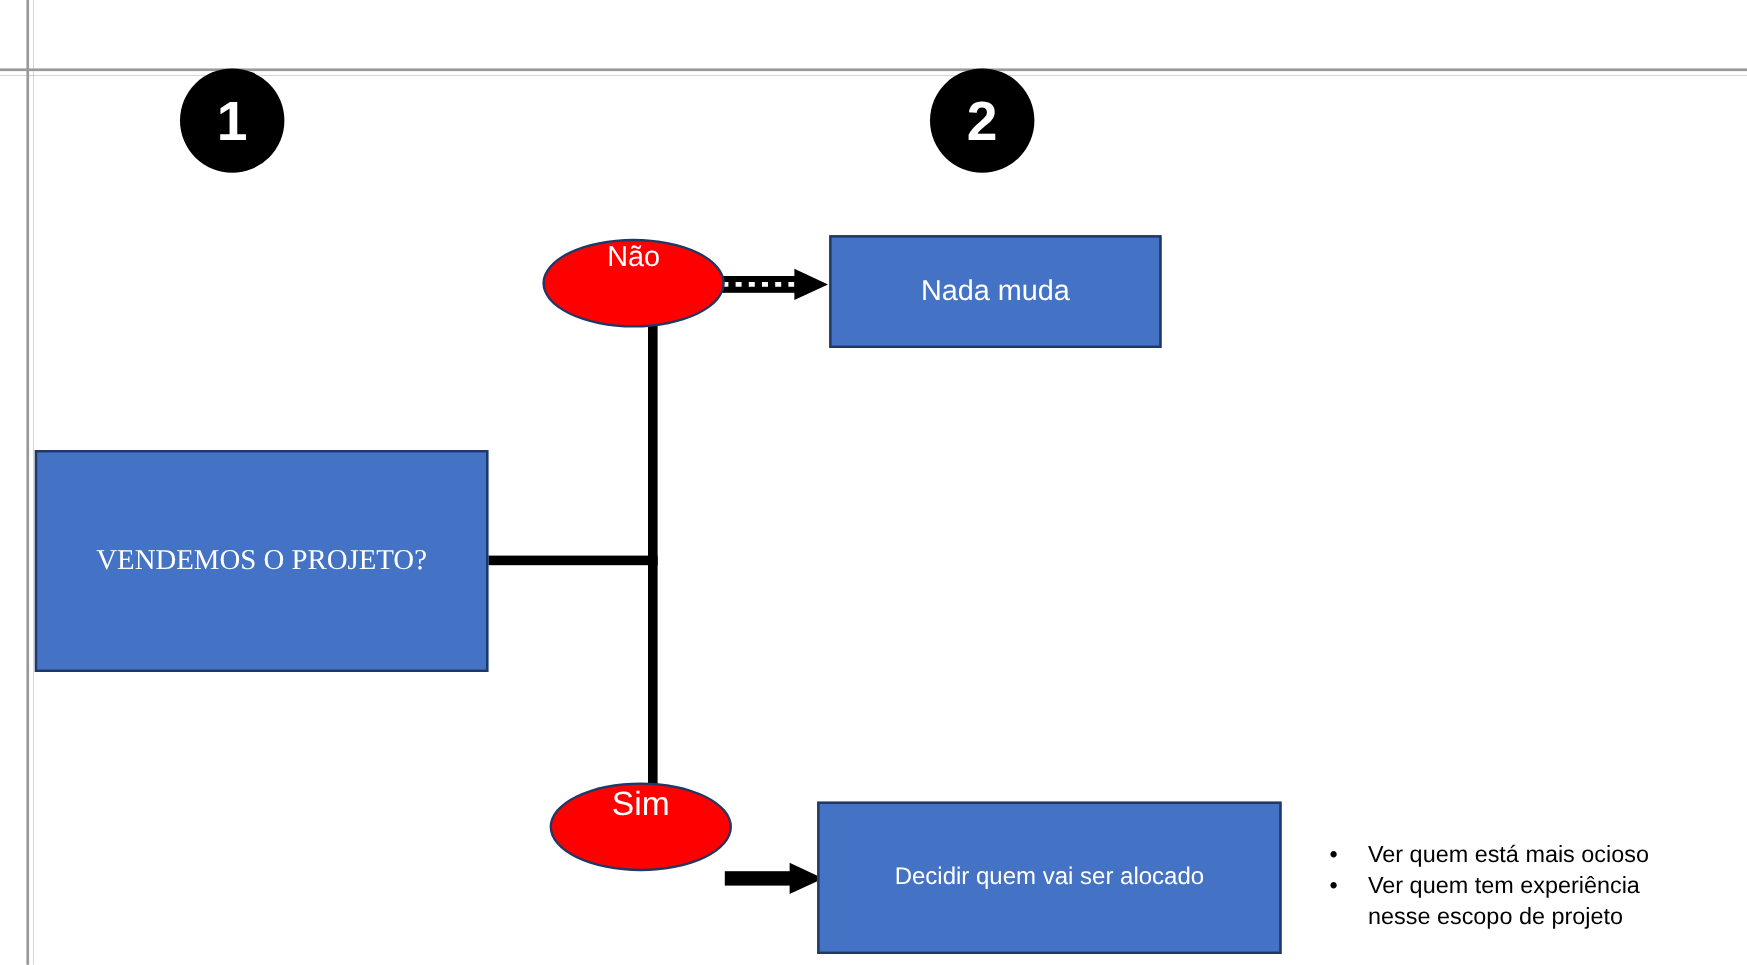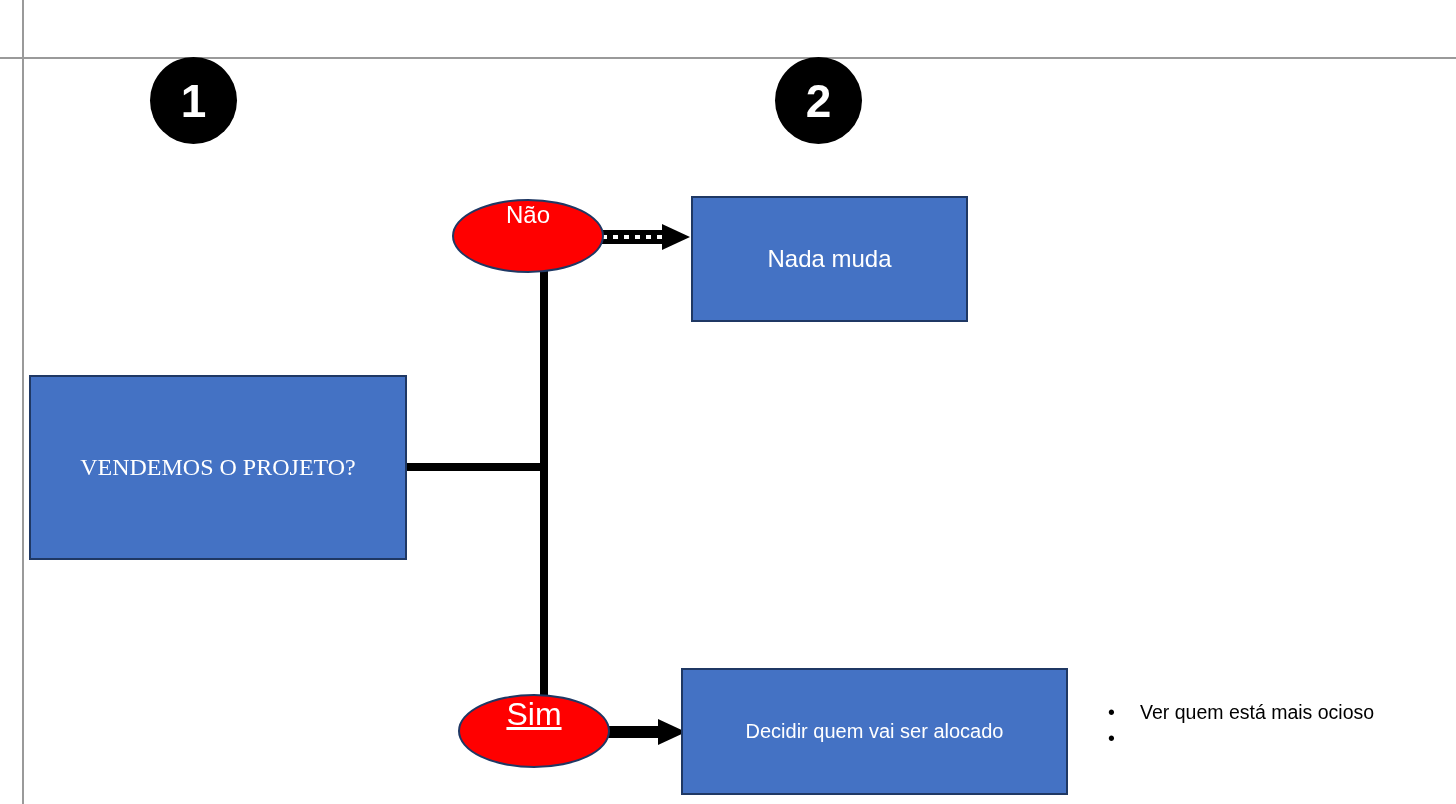--- a/index.html
+++ b/index.html
@@ -130,36 +130,37 @@
   </svg>
 
   <div class="node box" style="left:29px; top:375px; width:378px; height:185px; font-size:24px;font-family:Liberation Serif, serif;">
     <span>VENDEMOS O PROJETO?</span>
   </div>
 
   <div class="node ellipse" style="left:452px; top:199px; width:152px; height:74px; font-size:24px;">
     <span>Não</span>
   </div>
 
-  <div class="node ellipse" style="left:458px; top:694px; width:152px; height:74px; font-size:32px;text-decoration:underline;">
+  <div class="node ellipse" style="left:458px; top:652px; width:152px; height:74px; font-size:28px;">
     <span>Sim</span>
   </div>
 
-  <div class="node box" style="left:691px; top:196px; width:277px; height:126px; font-size:24px;">
+  <div class="node box" style="left:691px; top:196px; width:277px; height:94px; font-size:24px;">
     <span>Nada muda</span>
   </div>
 
   <div class="node box" style="left:681px; top:668px; width:387px; height:127px; font-size:20px;">
     <span>Decidir quem vai ser alocado</span>
   </div>
 
   <div class="bullets" style="left:1100px; top:699px; width:300px;">
     <ul>
       <li>
         <span class="dot">•</span>
         <span>Ver quem está mais ocioso</span>
       </li>
       <li>
         <span class="dot">•</span>
+        <span>Ver quem tem experiência nesse escopo de projeto</span>
       </li>
     </ul>
   </div>
 </div>
 
 </body></html>

